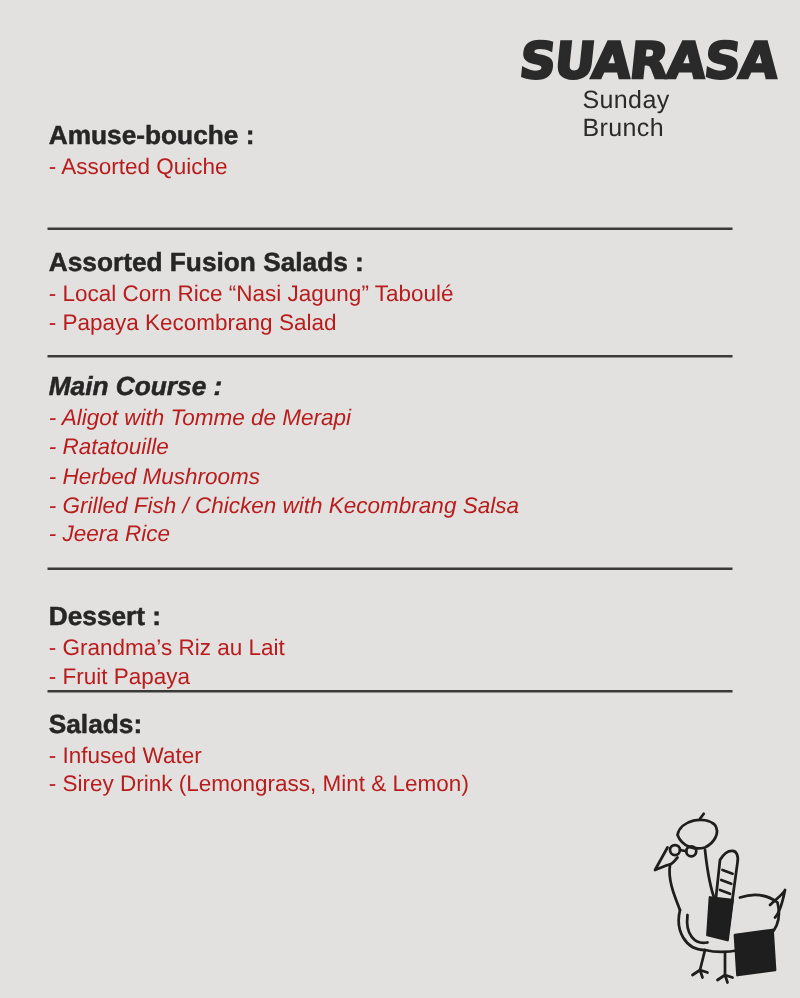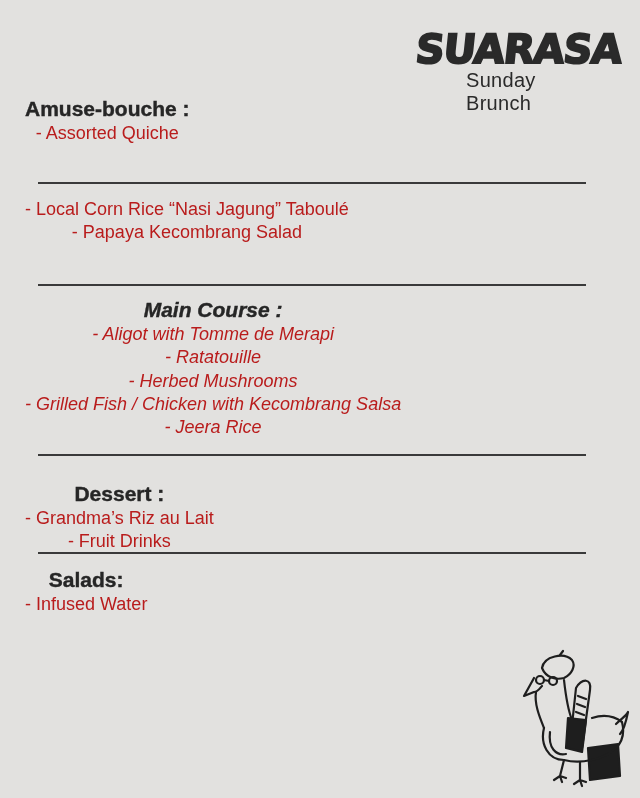--- a/index.html
+++ b/index.html
@@ -19,21 +19,21 @@
       font-family: "DejaVu Sans", sans-serif;
       font-weight: 900; font-size: 40px; letter-spacing: -1px;
       color: #2a2a2a;
       transform: skewX(-6deg);
       -webkit-text-stroke: 2px #2a2a2a;
     }
     .logo-sub {
       position: absolute; left: 50px; top: 43px;
       font-size: 20px; color: #2a2a2a; letter-spacing: 0.3px;
     }
-    .section { position: absolute; left: 25px; text-align: center; }
+    .section { position: absolute; left: 39px; }
     .heading {
       font-family: "Liberation Sans", sans-serif;
       font-weight: bold; font-size: 21px;
       line-height: 26px; color: #262626;
       -webkit-text-stroke: 0.4px #262626;
       margin: 0;
     }
     .item {
       font-size: 18px; line-height: 23.3px; color: #b91c1c; margin: 0;
       white-space: nowrap;
@@ -52,45 +52,47 @@
   <div class="logo-sub">Sunday Brunch</div>
 </div>
 
 <div class="section" style="top:96px;">
   <p class="heading">Amuse-bouche :</p>
   <p class="item">- Assorted Quiche</p>
 </div>
 <div class="rule" style="top:182px;"></div>
 
 <div class="section" style="top:198px;">
+  <p class="heading">Assorted Fusion Salads :</p>
   <p class="item">- Local Corn Rice “Nasi Jagung” Taboulé</p>
   <p class="item">- Papaya Kecombrang Salad</p>
 </div>
 <div class="rule" style="top:284px;"></div>
 
 <div class="section" style="top:297px;font-style:italic;">
   <p class="heading">Main Course :</p>
   <p class="item">- Aligot with Tomme de Merapi</p>
   <p class="item">- Ratatouille</p>
   <p class="item">- Herbed Mushrooms</p>
   <p class="item">- Grilled Fish / Chicken with Kecombrang Salsa</p>
   <p class="item">- Jeera Rice</p>
 </div>
 <div class="rule" style="top:454px;"></div>
 
 <div class="section" style="top:467px;margin-top:14px;">
   <p class="heading">Dessert :</p>
   <p class="item">- Grandma’s Riz au Lait</p>
-  <p class="item">- Fruit Drinks</p>
+  <p class="item">- Fruit Papaya</p>
 </div>
 <div class="rule" style="top:552px;"></div>
 
 <div class="section" style="top:567px;">
   <p class="heading">Salads:</p>
   <p class="item">- Infused Water</p>
+  <p class="item">- Sirey Drink (Lemongrass, Mint &amp; Lemon)</p>
 </div>
 
 <div class="mascot">
   <svg width="115" height="145" viewBox="0 0 115 145" fill="none" stroke="#1e1e1e" stroke-width="2.2" stroke-linecap="round" stroke-linejoin="round">
 
     <path d="M22 20 C24 8 44 4 52 12 C56 18 52 26 44 30 C36 32 26 30 22 20 Z" fill="#e2e1df"></path>
     <path d="M40 7 l3 -4"></path>
 
     <circle cx="20" cy="32" r="4"></circle>
     <circle cx="33" cy="33" r="4"></circle>

